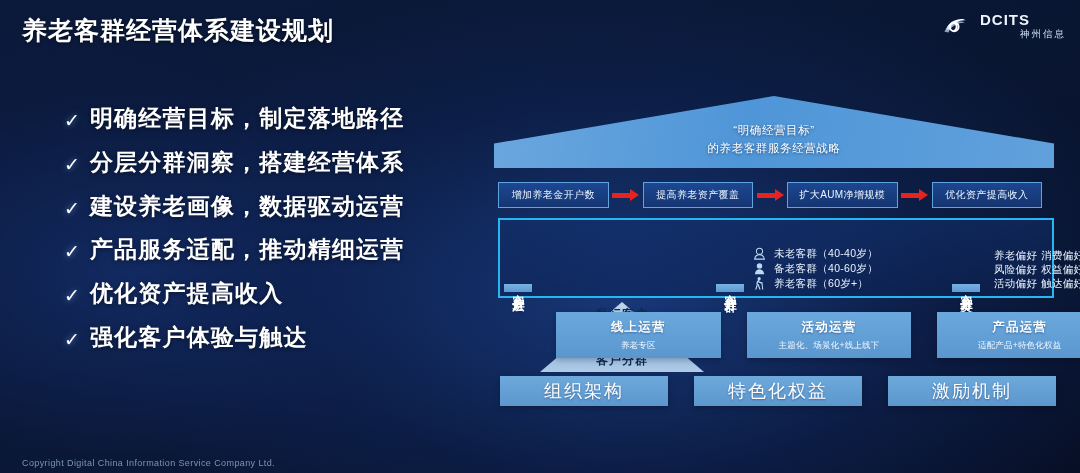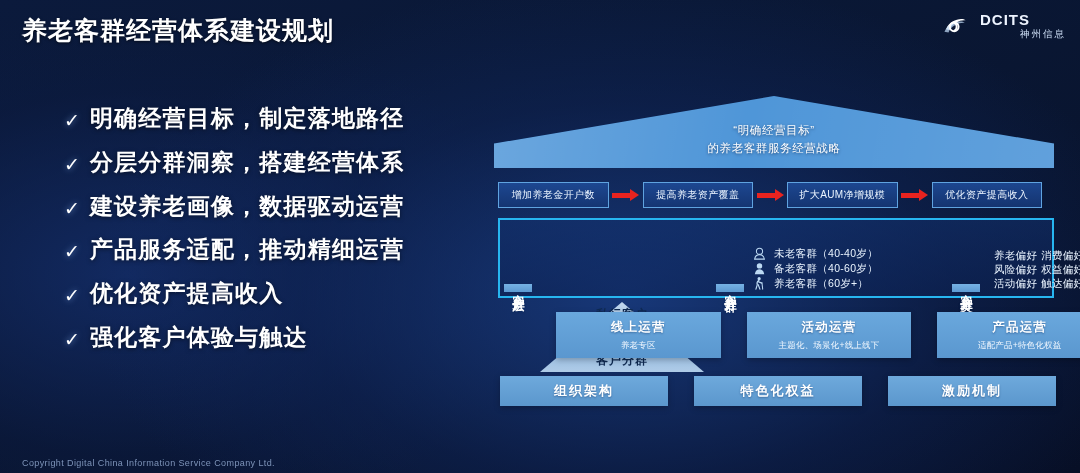--- a/index.html
+++ b/index.html
@@ -136,21 +136,21 @@
     box-shadow:0 2px 6px rgba(0,0,0,.25);
   }
   .optitle{font-size:12.5px;font-weight:bold;color:#ffffff;letter-spacing:1.2px;text-shadow:0 1px 2px rgba(10,40,90,.45);}
   .opsub{font-size:8.5px;color:#f2f8ff;letter-spacing:.2px;}
 
   
   #foundation{position:absolute;left:6px;top:280px;width:556px;height:30px;display:flex;gap:26px;}
   .fcard{
     flex:1 1 0;background:linear-gradient(180deg,#6ea9dc,#5b97cd);
     display:flex;align-items:center;justify-content:center;
-    font-size:13px;font-weight:bold;color:#ffffff;letter-spacing:2px;
+    font-size:18px;font-weight:normal;color:#ffffff;letter-spacing:2px;
     text-shadow:0 1px 2px rgba(10,40,90,.45);
     box-shadow:0 2px 6px rgba(0,0,0,.25);
   }
 
   
   #footer{
     position:absolute;left:22px;bottom:5px;
     font-size:9px;color:#7d93b8;letter-spacing:.4px;
   }
 </style>

